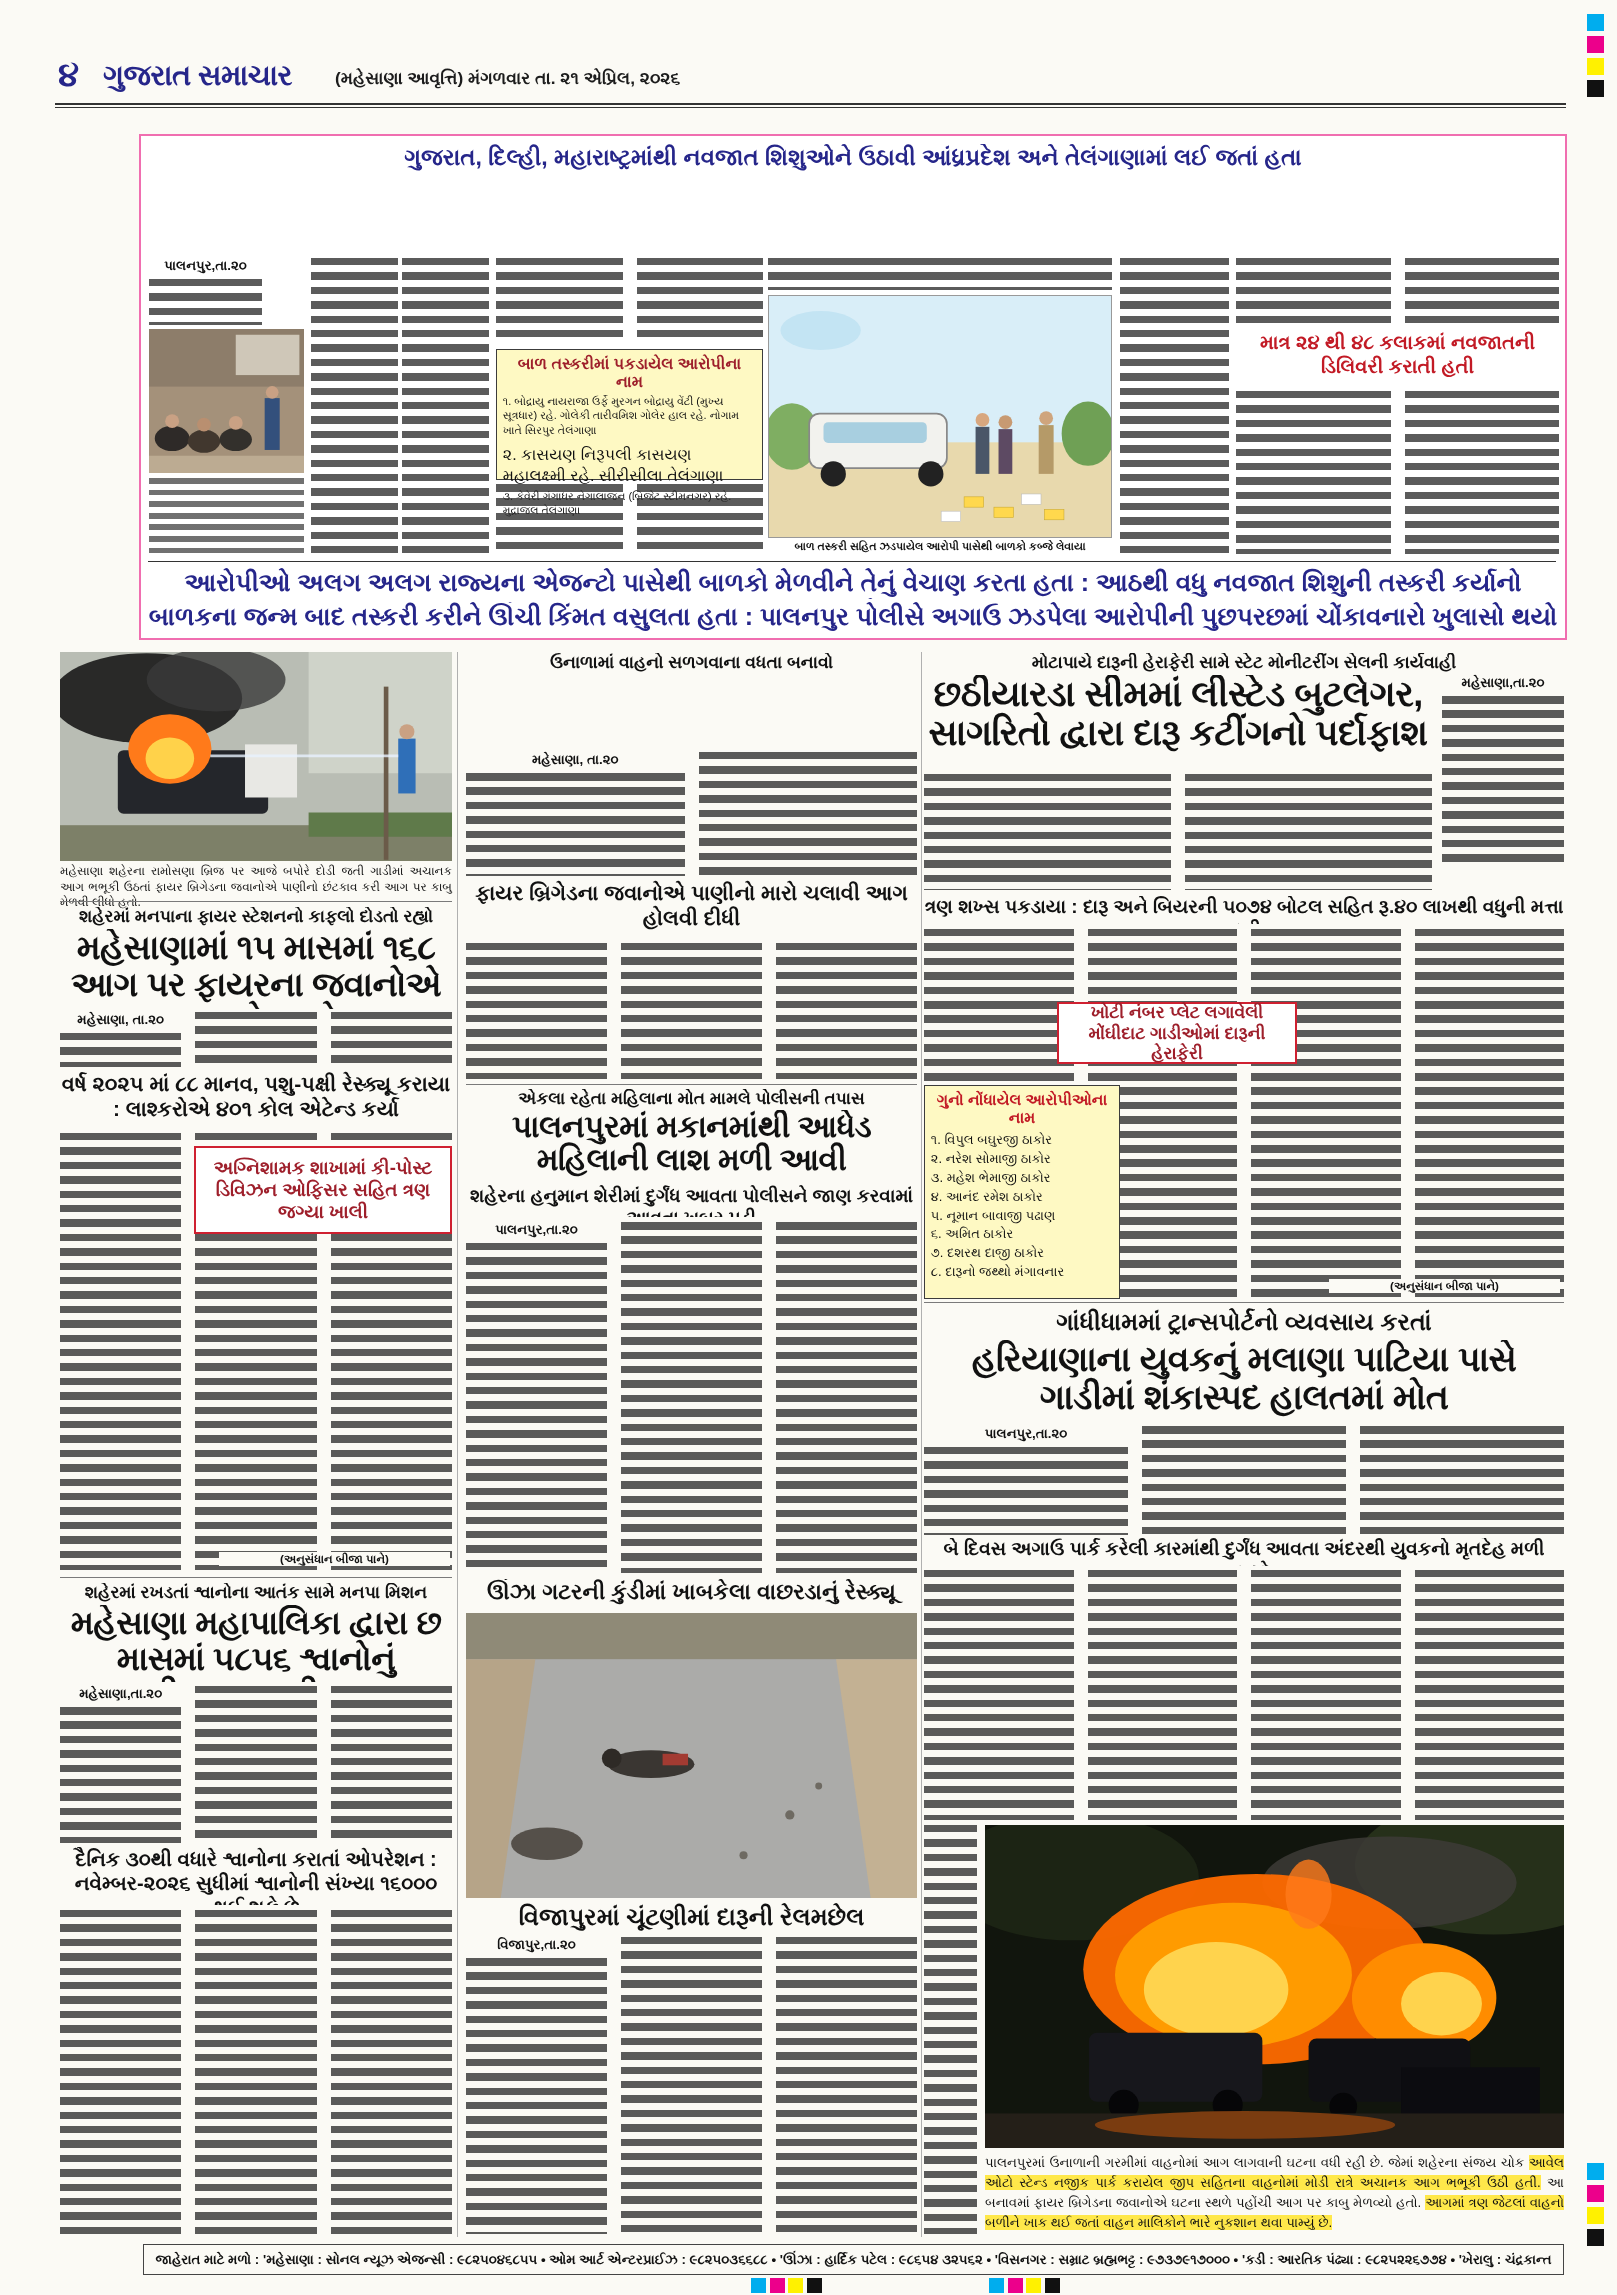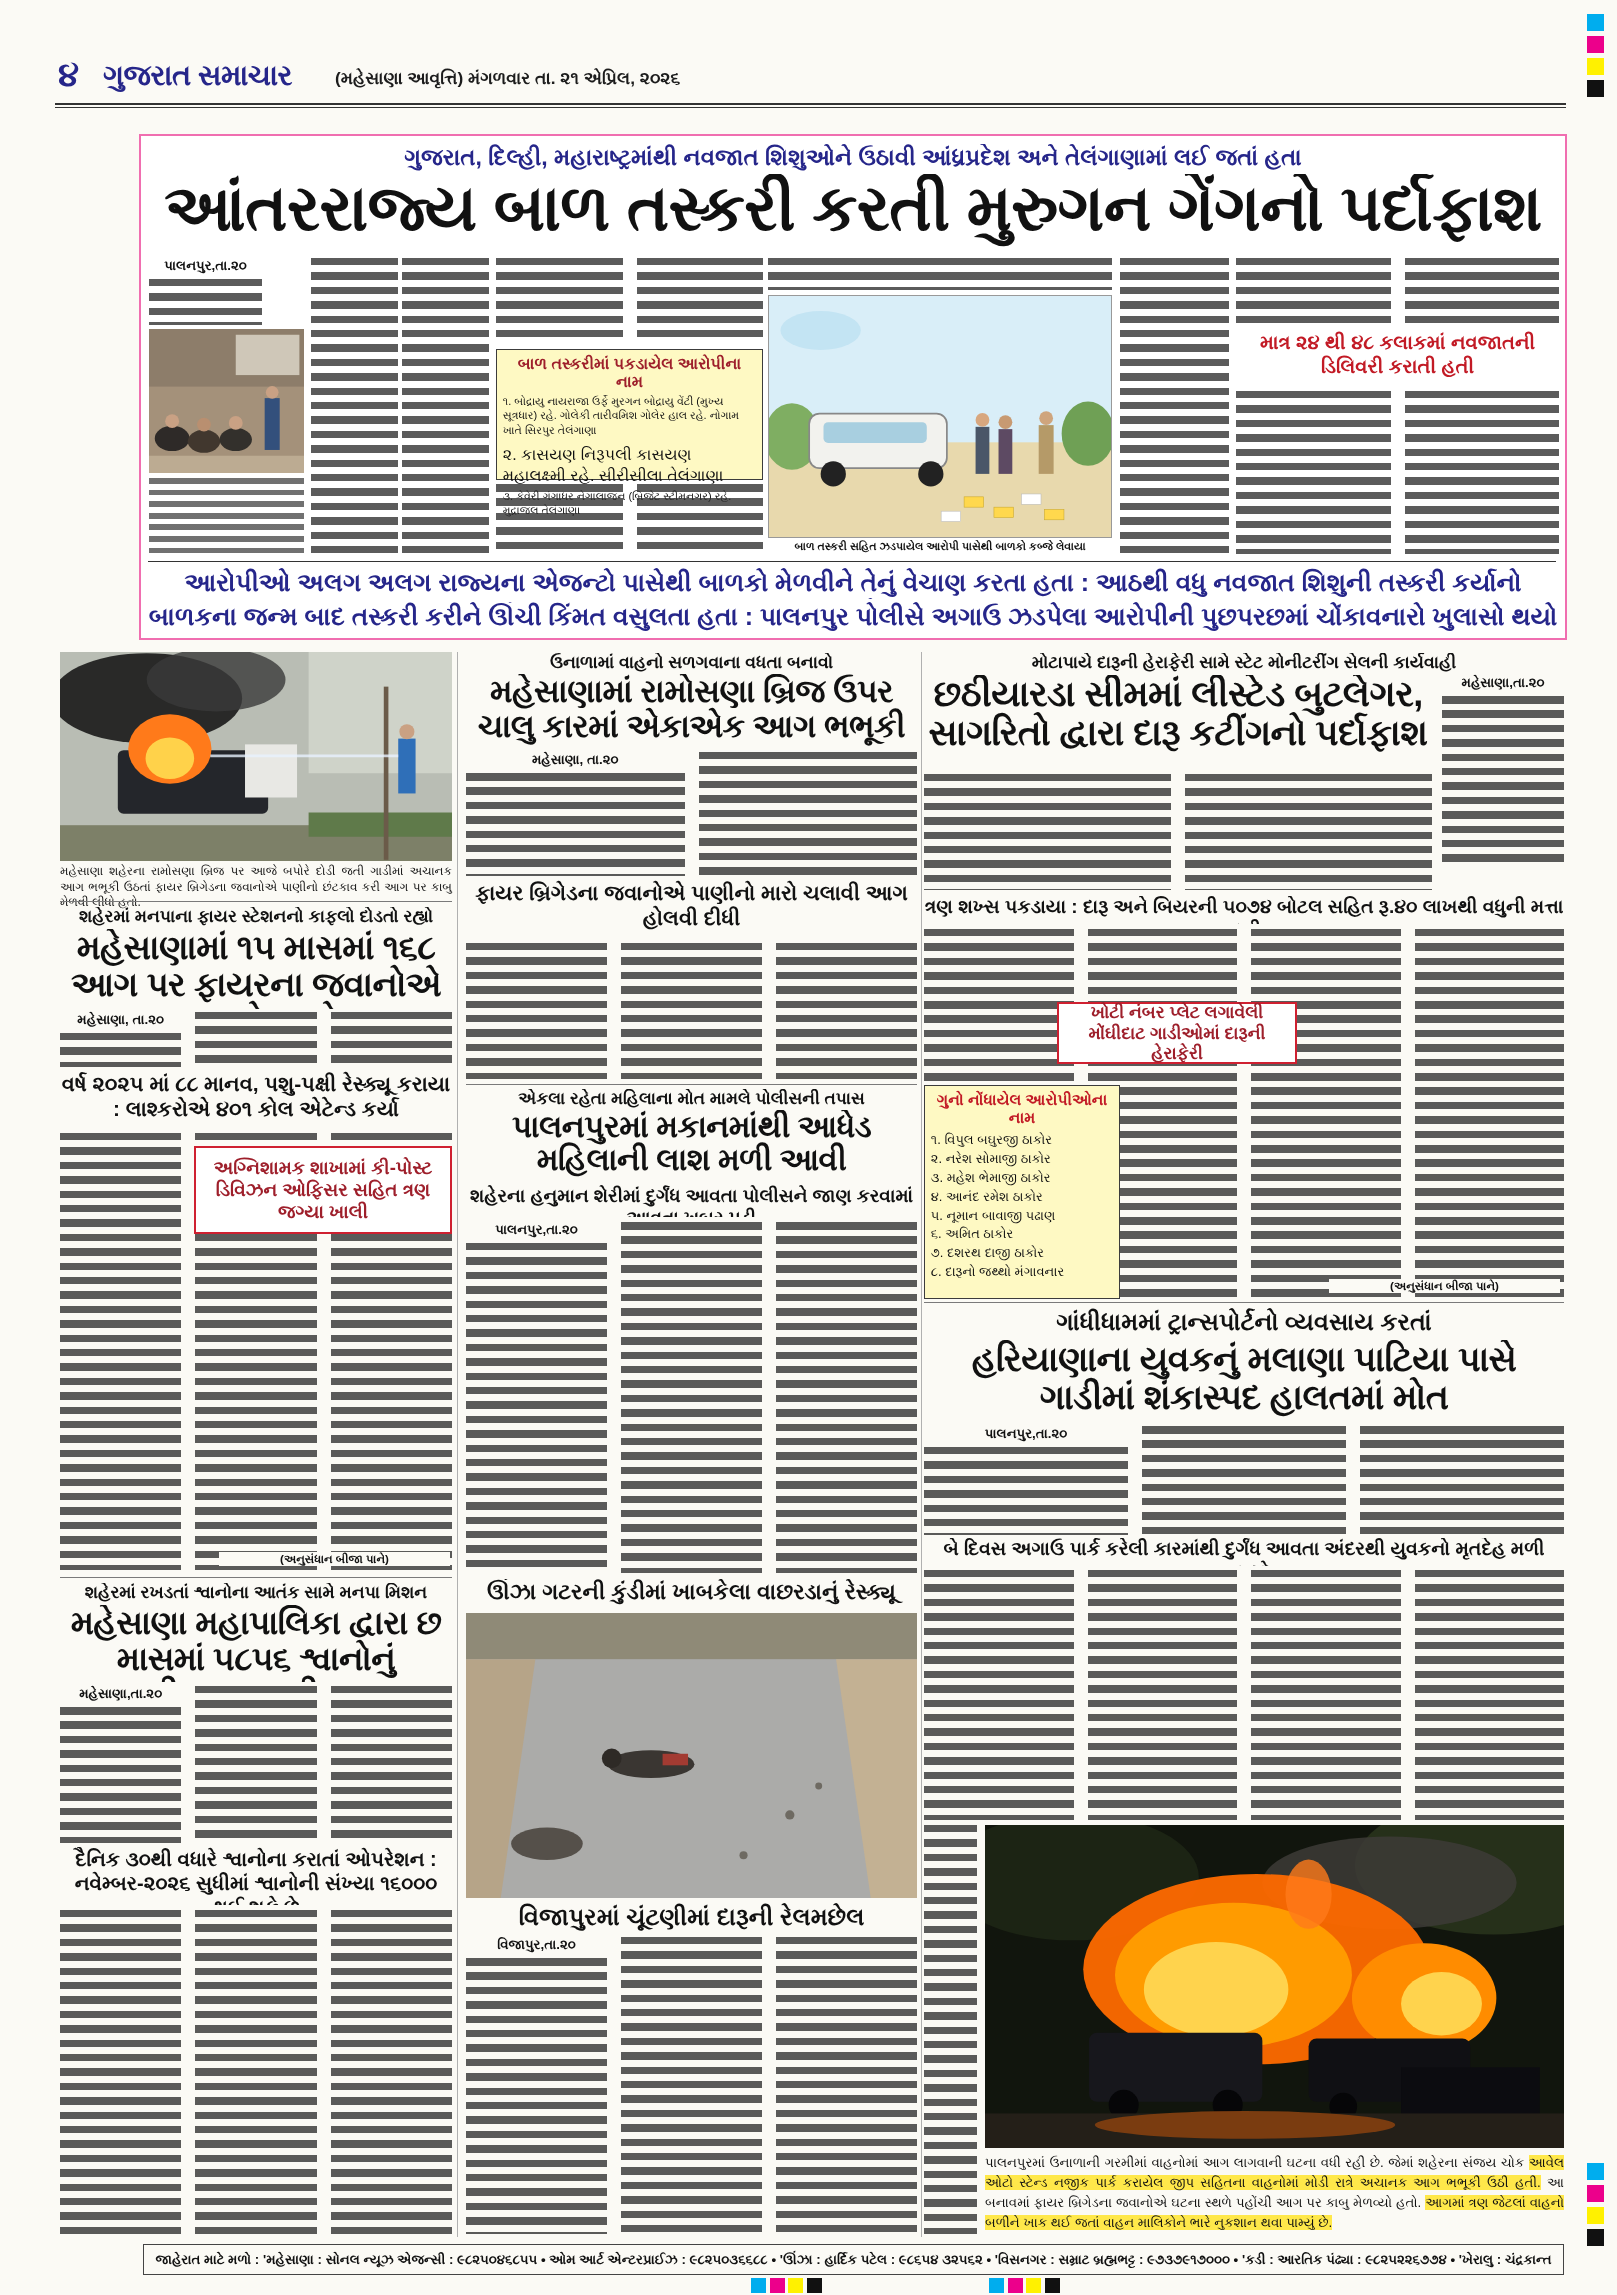--- a/index.html
+++ b/index.html
@@ -47,21 +47,20 @@
 
   <div class="abs" style="left:1587px;top:14px;">
     <div class="mark" style="background:#00adee;margin-bottom:4.6px;"></div>
     <div class="mark" style="background:#ec008b;margin-bottom:4.6px;"></div>
     <div class="mark" style="background:#fff100;margin-bottom:4.6px;"></div>
     <div class="mark" style="background:#111;"></div>
   </div>
 
   <div class="abs" style="left:139px;top:134px;width:1428px;height:506px;border:2.9px solid #f06eb0;background:#fff;">
     <div class="abs ctr b navy ell" style="left:0;top:8px;width:100%;height:29px;font-size:23px;">ગુજરાત, દિલ્હી, મહારાષ્ટ્રમાંથી નવજાત શિશુઓને ઉઠાવી આંધ્રપ્રદેશ અને તેલંગાણામાં લઈ જતાં હતા</div>
-    <div class="abs ctr hl ell" style="left:0;top:38px;width:100%;height:77px;font-size:64px;">આંતરરાજ્ય બાળ તસ્કરી કરતી મુરુગન ગેંગનો પર્દાફાશ</div>
 
     <div class="abs cwrap" style="left:8px;top:122px;width:113px;height:67px;">
       <div class="dl">પાલનપુર,તા.૨૦</div>
       <div class="fill tx"></div>
     </div>
 
     <div class="abs" style="left:8px;top:193px;width:155px;height:144px;">
       <svg viewBox="0 0 268 250" preserveAspectRatio="none">
         <rect width="268" height="250" fill="#a4917a"></rect>
         <rect width="268" height="100" fill="#8d7d6a"></rect>
@@ -198,21 +197,20 @@
     <div class="tx"></div>
   </div>
   <div class="abs ctr sub ell" style="left:60px;top:1847px;width:392px;height:58px;font-size:20px;">દૈનિક ૩૦થી વધારે શ્વાનોના કરાતાં ઓપરેશન : નવેમ્બર-૨૦૨૬ સુધીમાં શ્વાનોની સંખ્યા ૧૬૦૦૦ થઈ શકે છે</div>
   <div class="abs cols" style="left:60px;top:1910px;width:392px;height:325px;">
     <div class="tx"></div>
     <div class="tx"></div>
     <div class="tx"></div>
   </div>
 
   <div class="abs ctr kick ell" style="left:466px;top:653px;width:451px;height:21px;font-size:17.3px;">ઉનાળામાં વાહનો સળગવાના વધતા બનાવો</div>
-  <div class="abs ctr hl ell" style="left:466px;top:674px;width:451px;height:75px;font-size:32px;">મહેસાણામાં રામોસણા બ્રિજ ઉપર ચાલુ કારમાં એકાએક આગ ભભૂકી</div>
   <div class="abs cols" style="left:466px;top:752px;width:451px;height:124px;">
     <div class="cwrap">
         <div class="dl">મહેસાણા, તા.૨૦</div>
         <div class="fill tx"></div>
       </div>
     <div class="tx"></div>
   </div>
   <div class="abs ctr sub ell" style="left:466px;top:880px;width:451px;height:58px;font-size:21px;">ફાયર બ્રિગેડના જવાનોએ પાણીનો મારો ચલાવી આગ હોલવી દીધી</div>
   <div class="abs cols" style="left:466px;top:943px;width:451px;height:136px;">
     <div class="tx"></div>

